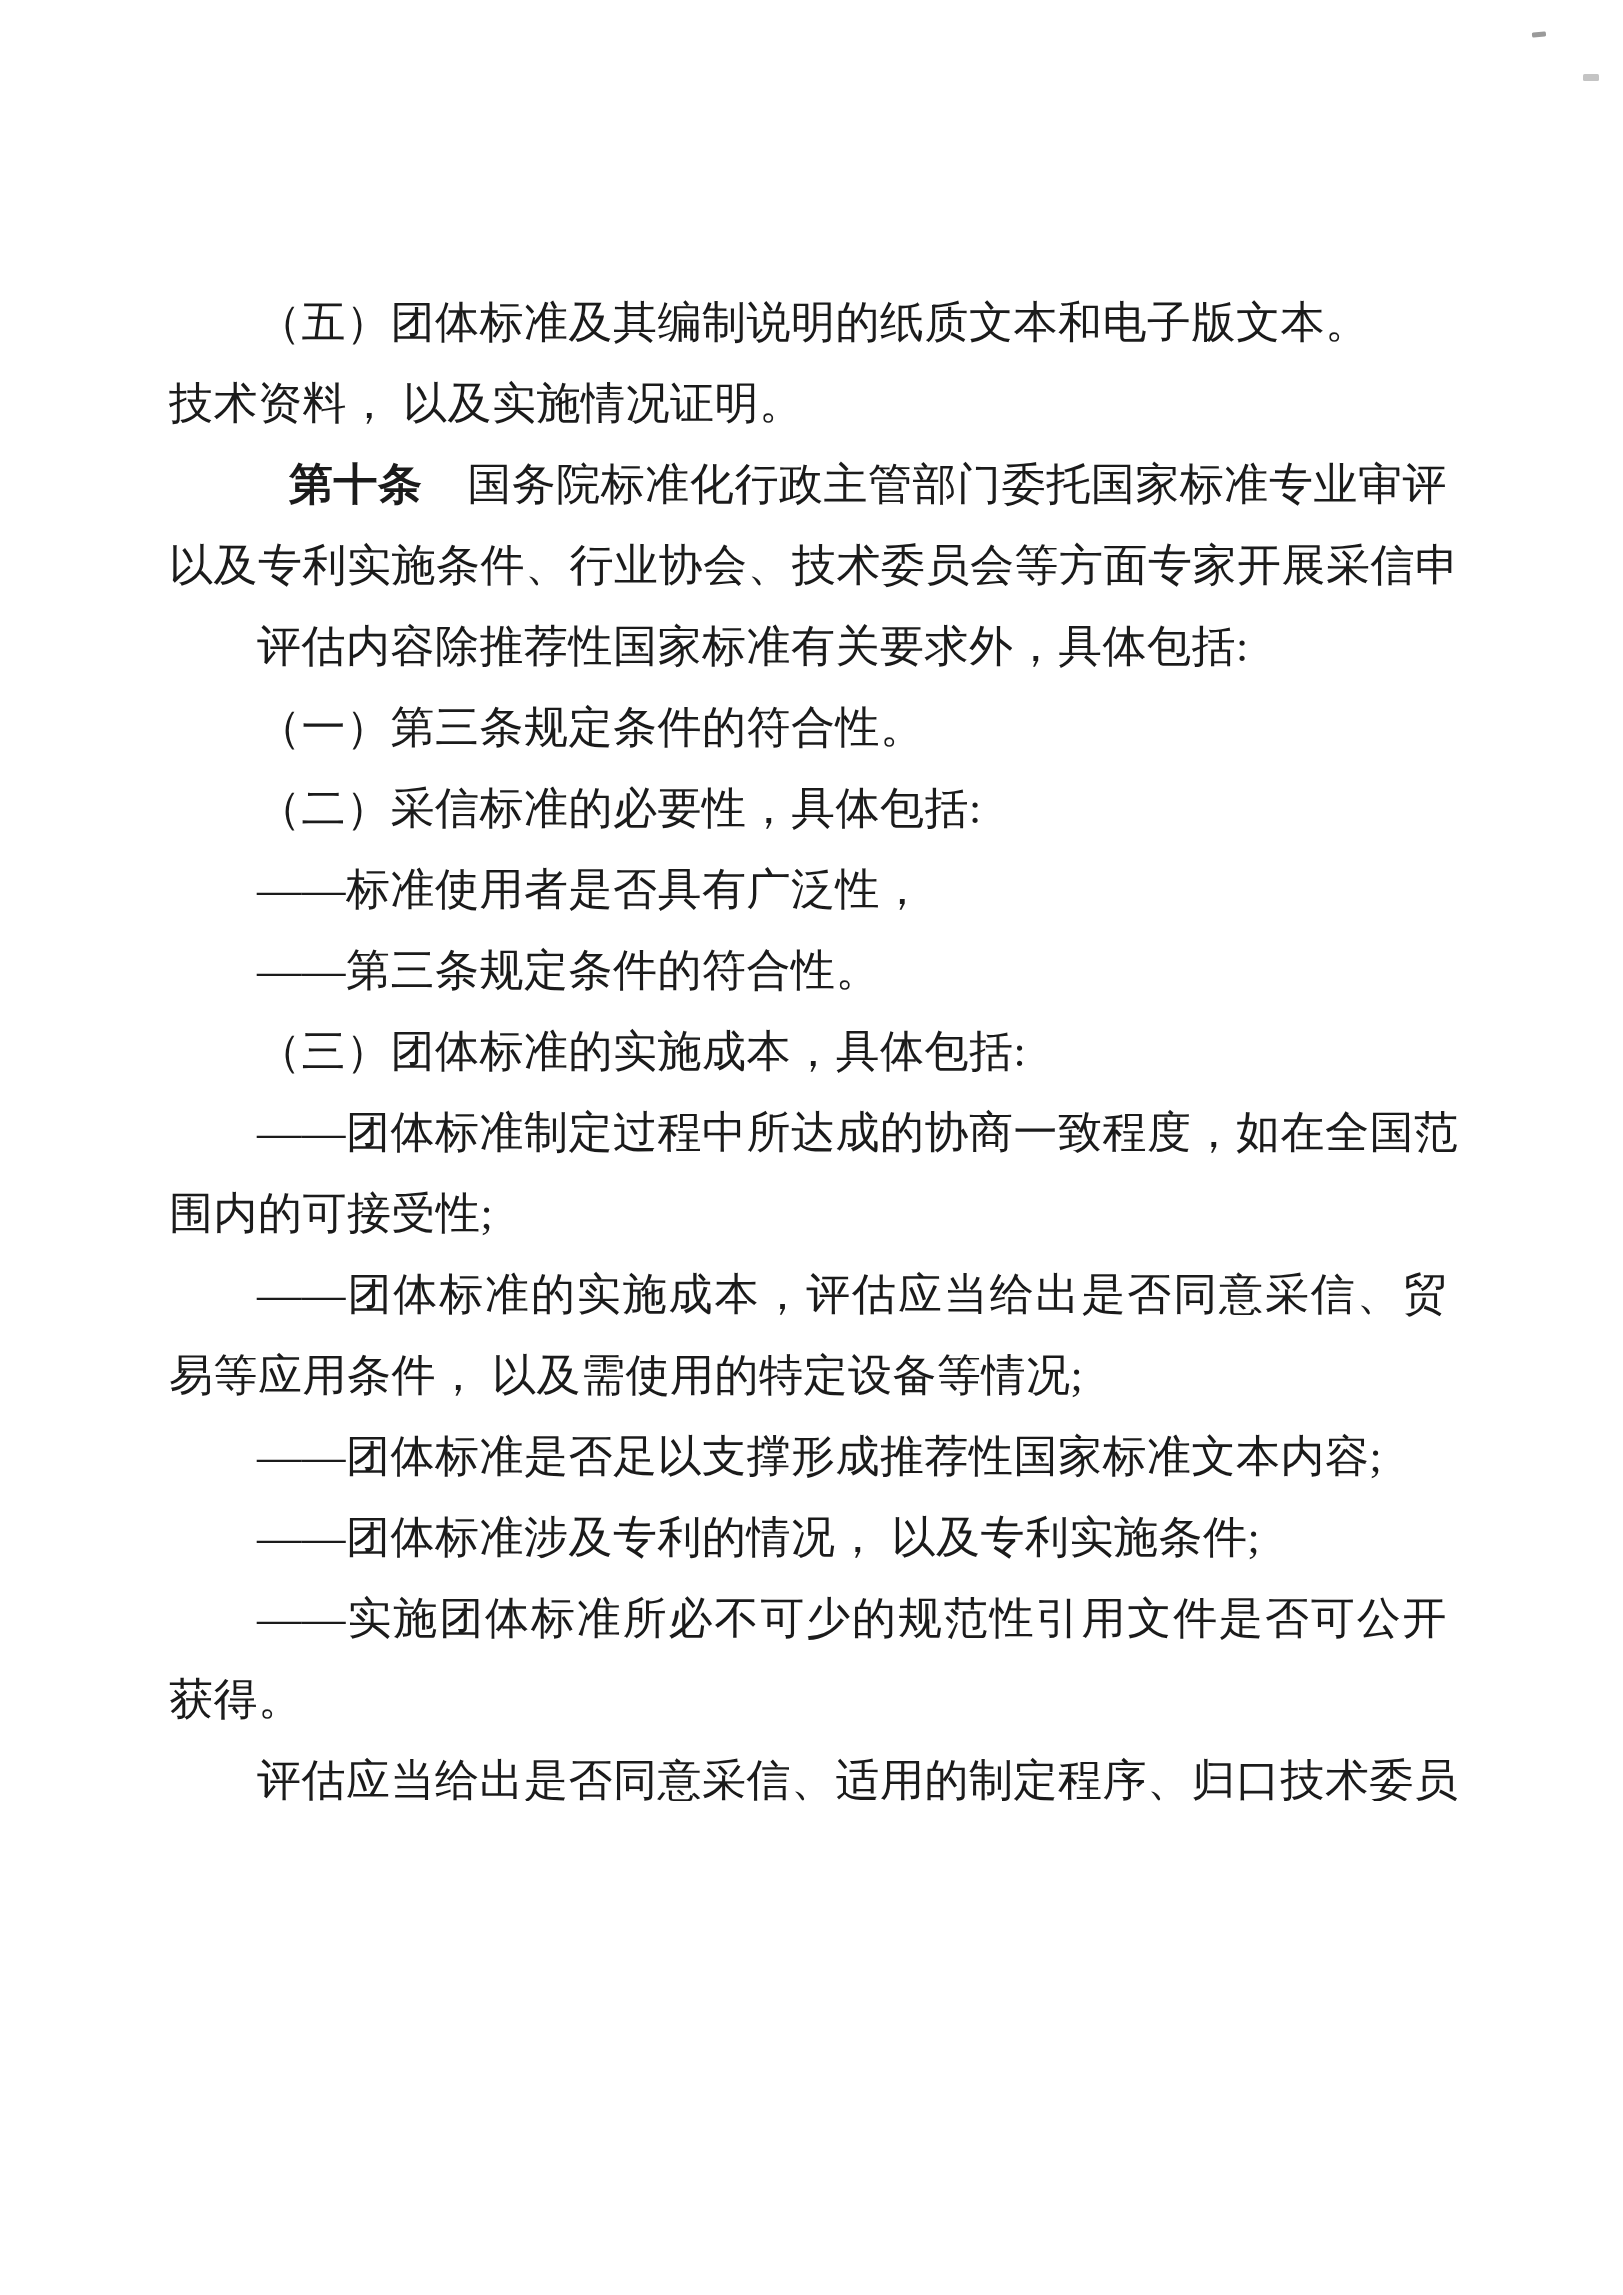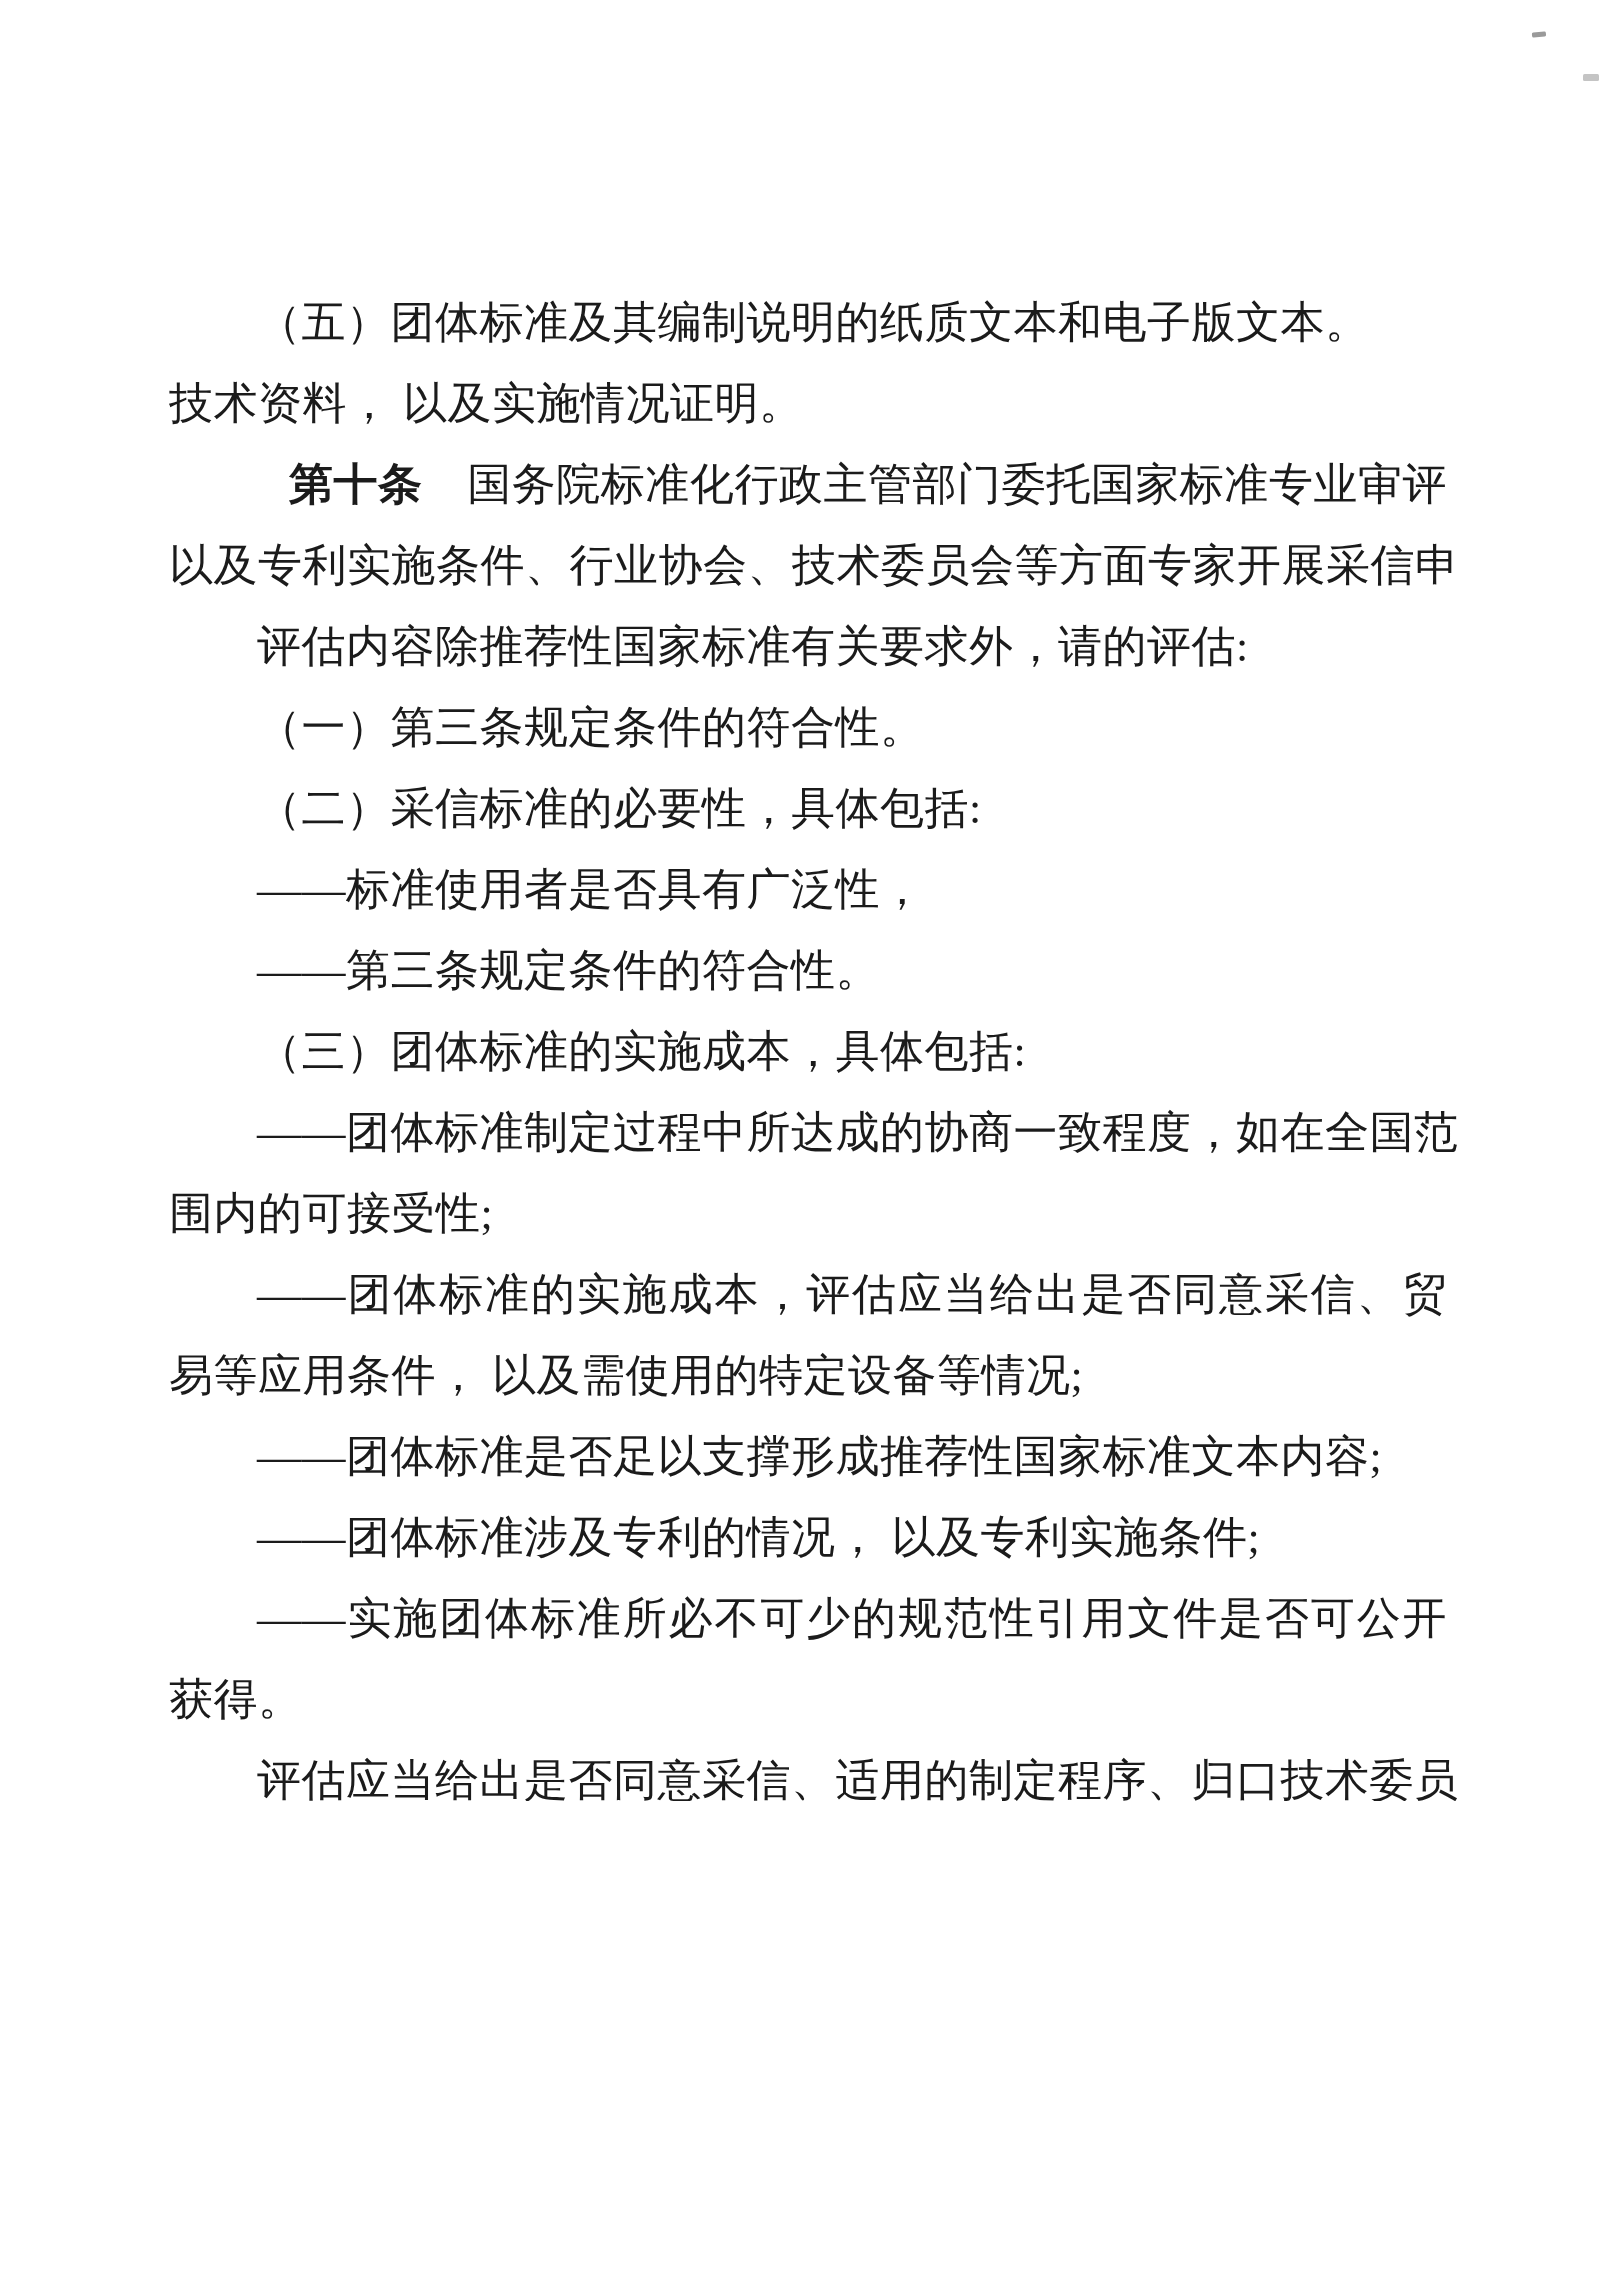--- a/index.html
+++ b/index.html
@@ -58,21 +58,21 @@
 <div class="page">
 
   <span class="speck speck-1"></span>
   <span class="speck speck-2"></span>
 
   <div class="content">
     <div class="line indent">（五）团体标准及其编制说明的纸质文本和电子版文本。</div>
     <div class="line">技术资料， 以及实施情况证明。</div>
     <div class="line indent stretch"><span class="bold">第十条</span><span>　国务院标准化行政主管部门委托国家标准专业审评</span></div>
     <div class="line stretch">以及专利实施条件、行业协会、技术委员会等方面专家开展采信申</div>
-    <div class="line indent">评估内容除推荐性国家标准有关要求外，请的评估:</div>
+    <div class="line indent">评估内容除推荐性国家标准有关要求外，具体包括:</div>
     <div class="line indent">（一）第三条规定条件的符合性。</div>
     <div class="line indent">（二）采信标准的必要性，具体包括:</div>
     <div class="line indent">——标准使用者是否具有广泛性，</div>
     <div class="line indent">——第三条规定条件的符合性。</div>
     <div class="line indent">（三）团体标准的实施成本，具体包括:</div>
     <div class="line indent stretch">——团体标准制定过程中所达成的协商一致程度，如在全国范</div>
     <div class="line">围内的可接受性;</div>
     <div class="line indent stretch">——团体标准的实施成本，评估应当给出是否同意采信、贸</div>
     <div class="line">易等应用条件， 以及需使用的特定设备等情况;</div>
     <div class="line indent">——团体标准是否足以支撑形成推荐性国家标准文本内容;</div>

